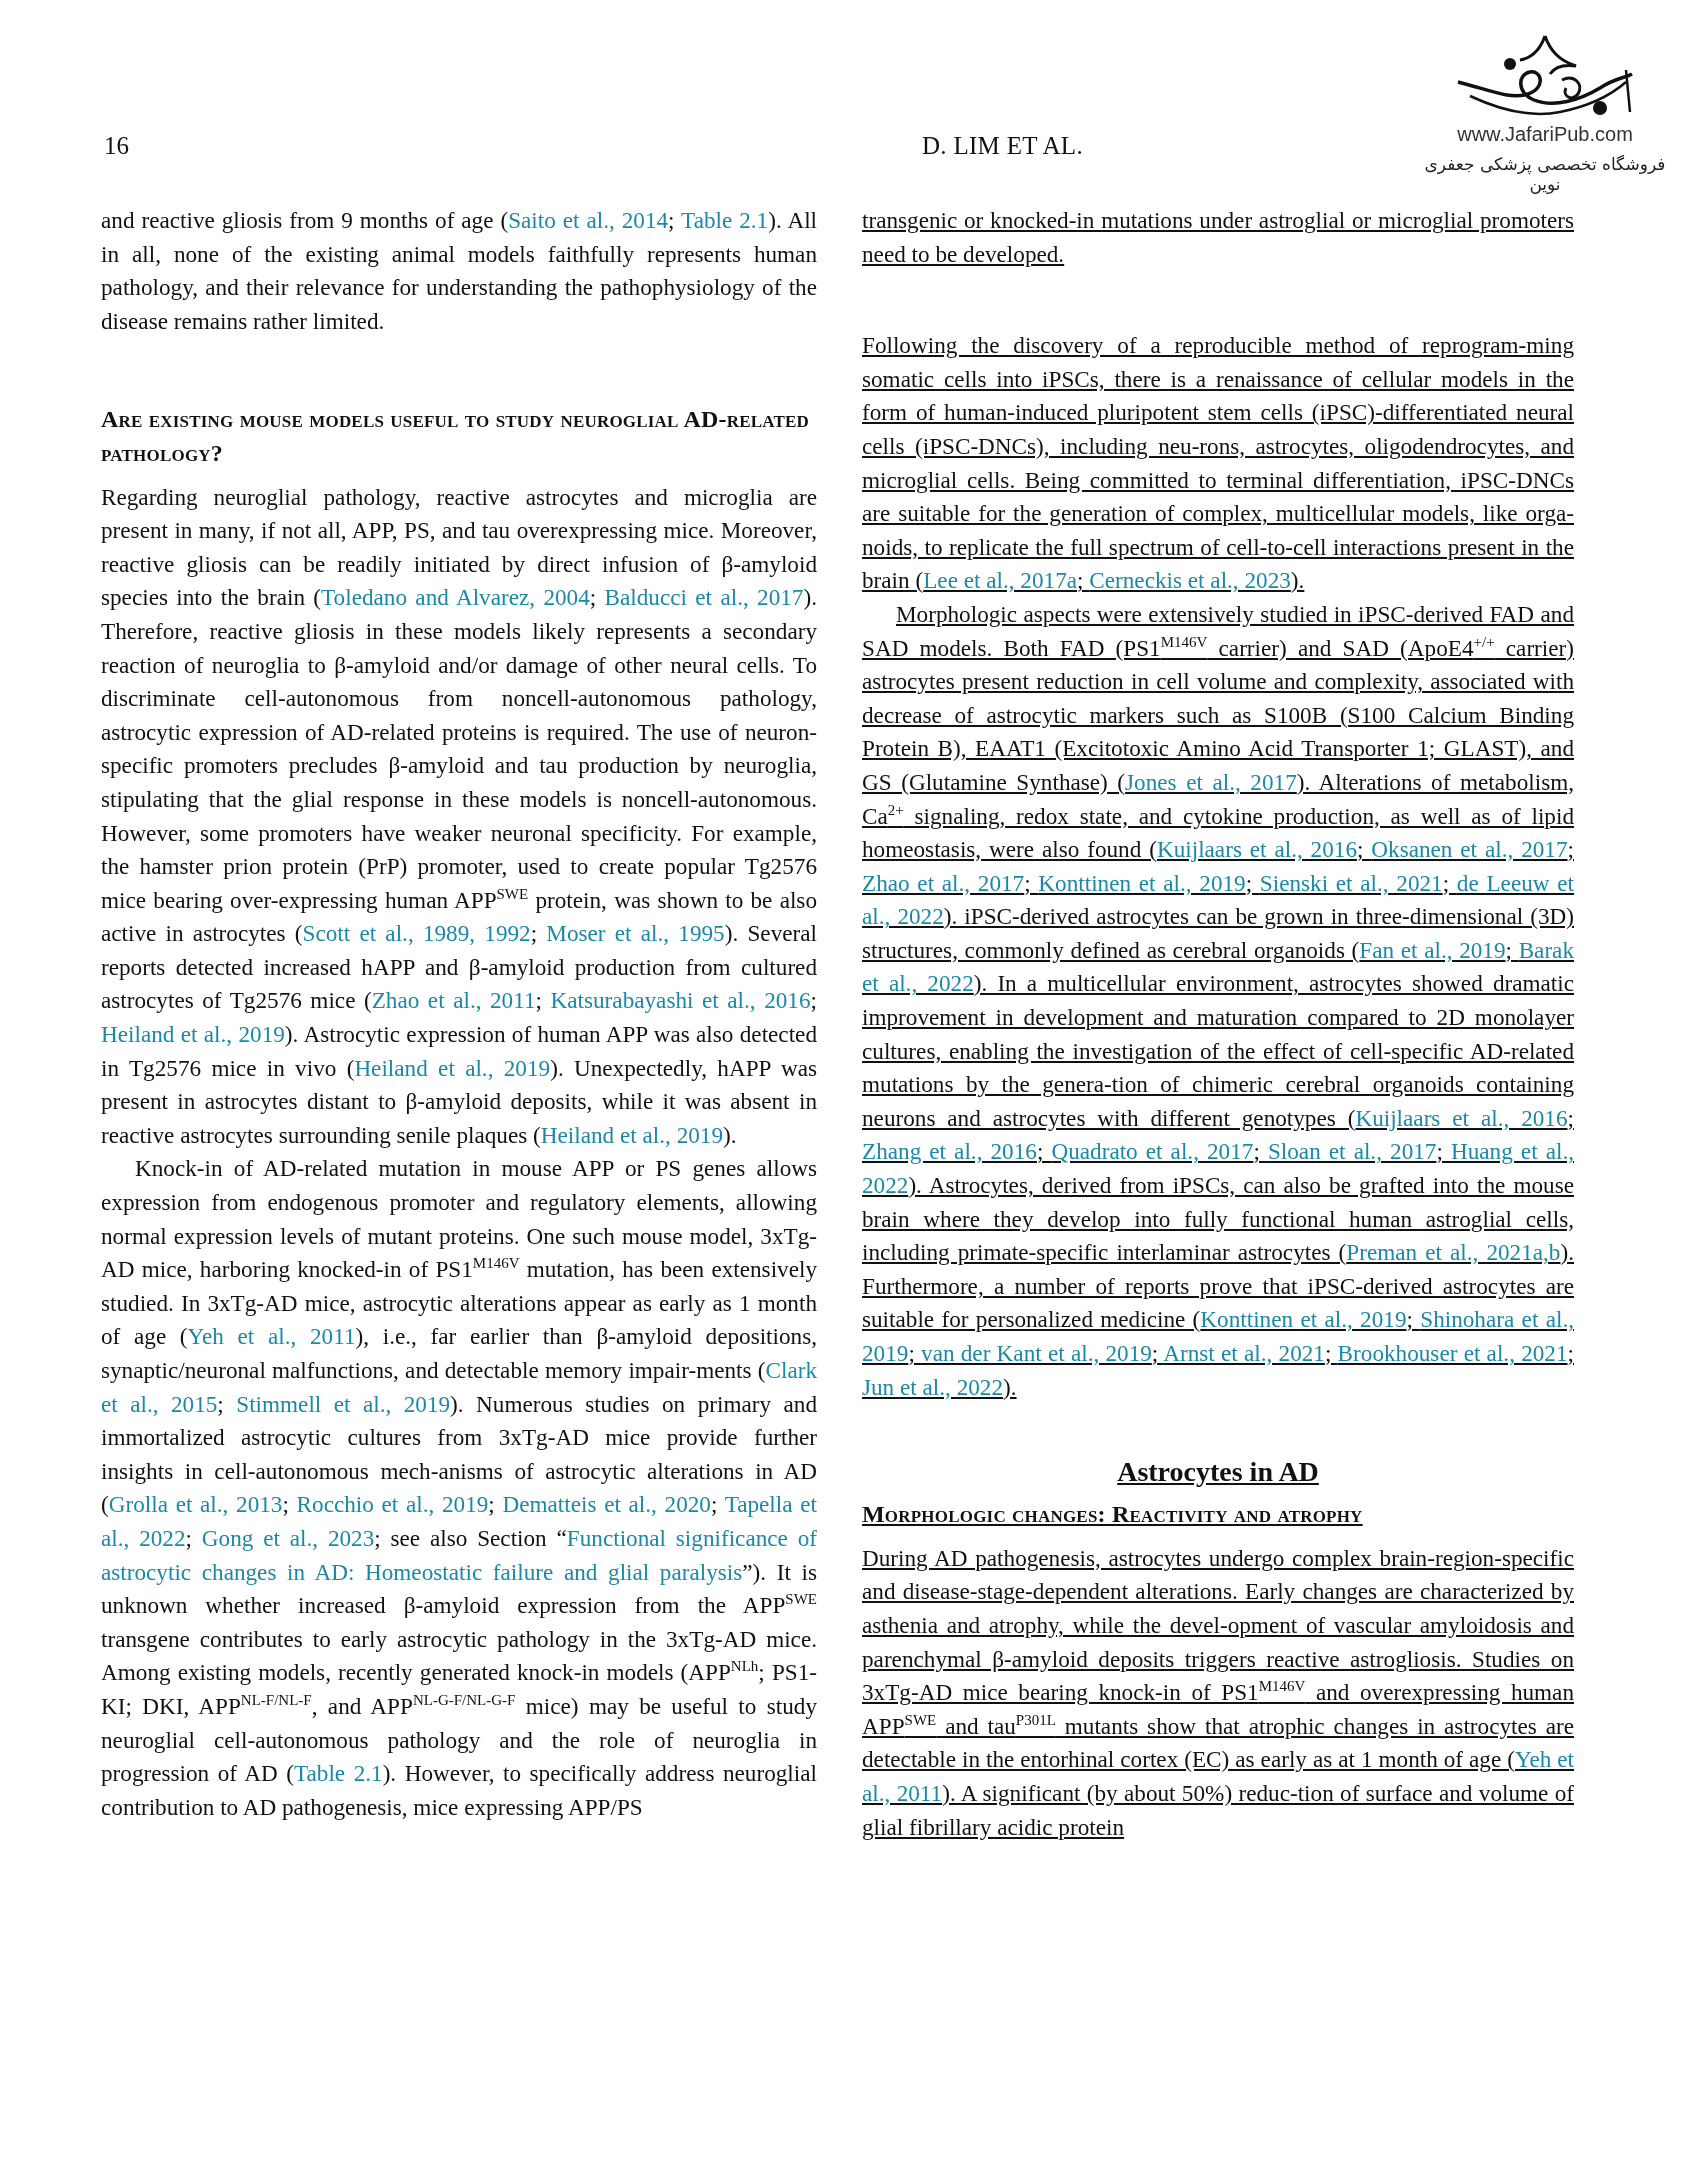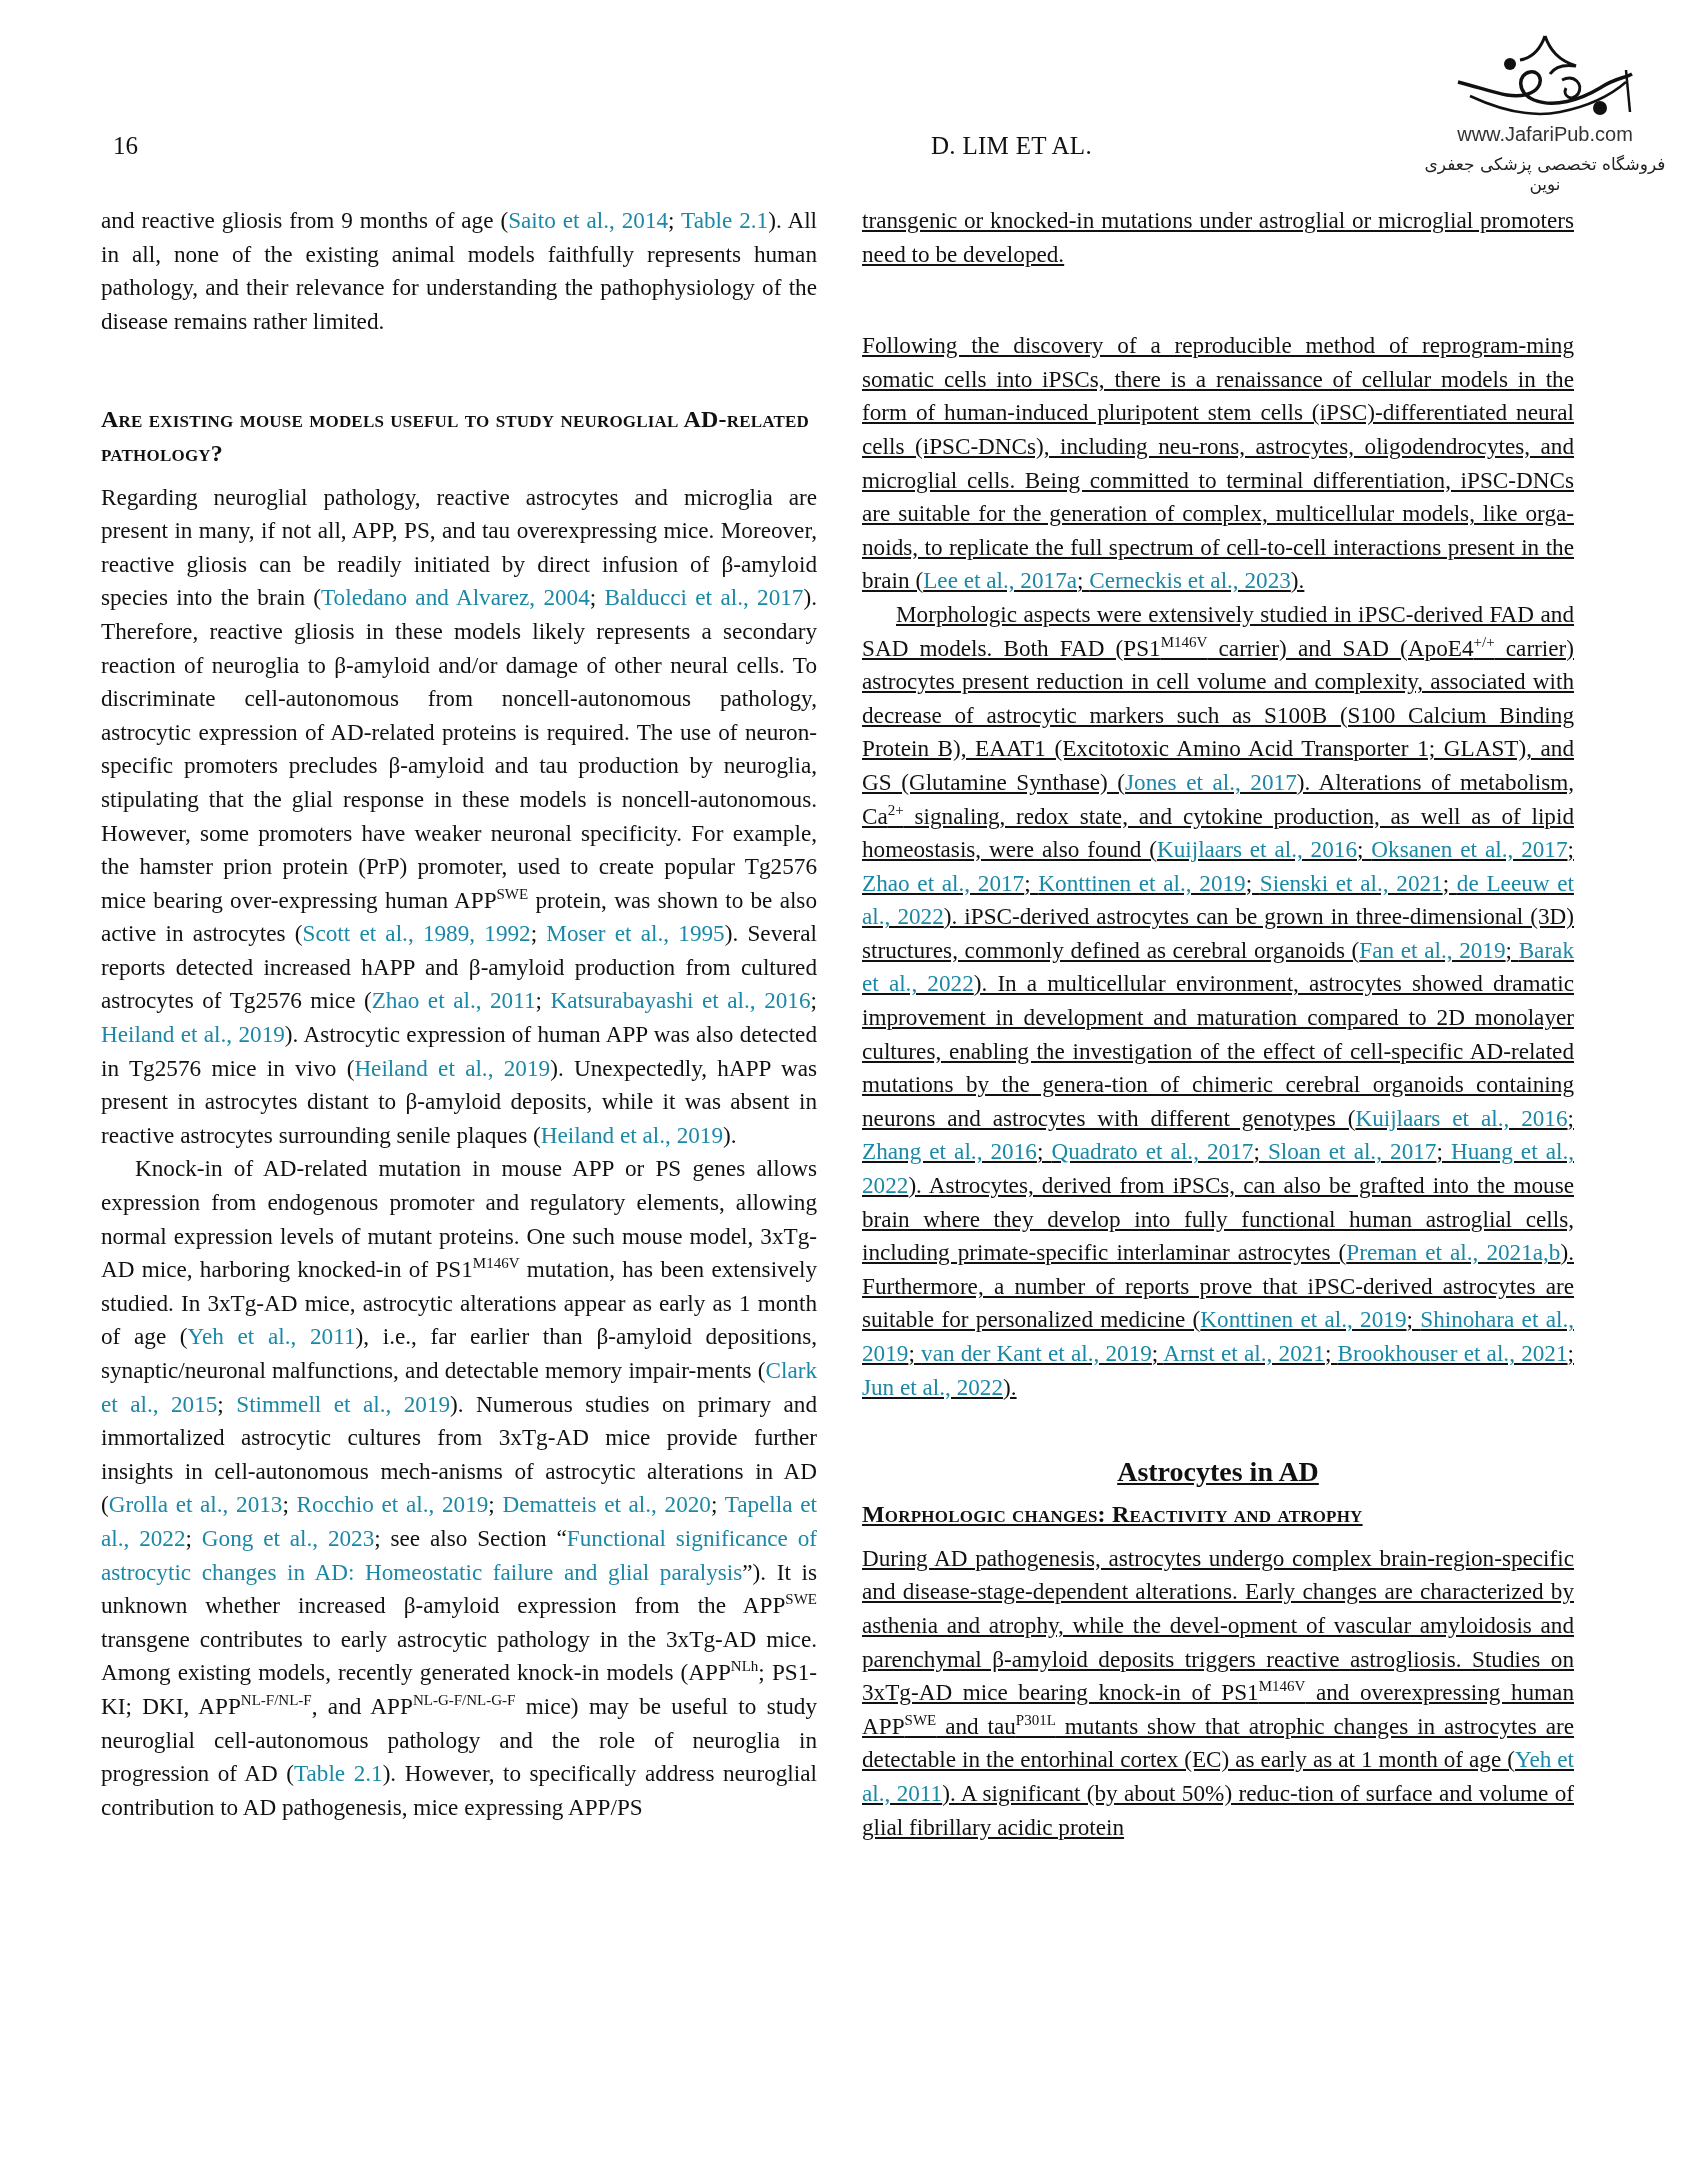--- a/index.html
+++ b/index.html
@@ -1,20 +1,20 @@
 <!DOCTYPE html>
 <html><head>
 <meta charset="utf-8">
 <style>
   html, body { margin: 0; padding: 0; background: #ffffff; }
   body {
     width: 1701px; height: 2174px; position: relative; overflow: hidden;
     font-family: "Liberation Serif", "DejaVu Serif", serif; color: #111;
   }
-  .running-head { position: absolute; top: 132px; left: 12px; width: 1428px; height: 40px; padding-left: 16px; }
+  .running-head { position: absolute; top: 132px; left: 3px; width: 1428px; height: 40px; padding-left: 16px; }
   .page-num { position: absolute; left: 101px; top: 0; font-size: 25px; }
   .authors { position: absolute; left: 620px; width: 460px; top: 0; text-align: right; font-size: 25px; letter-spacing: 0.3px; }
   .watermark { position: absolute; top: 30px; left: 1410px; width: 270px; text-align: center; }
   .watermark svg { display: block; margin: 0 auto; }
   .wm-url { font-family: "Liberation Sans", "DejaVu Sans", sans-serif; font-size: 20px; color: #333; margin-top: -2px; }
   .wm-fa { font-family: "DejaVu Sans", sans-serif; font-size: 17px; color: #222; margin-top: 8px; direction: rtl; }
 
   .col { position: absolute; top: 204px; width: 716px; font-size: 23.2px; line-height: 33.6px; }
   .col-left { left: 101px; }
   .col-right { left: 862px; width: 712px; text-decoration: underline; }

